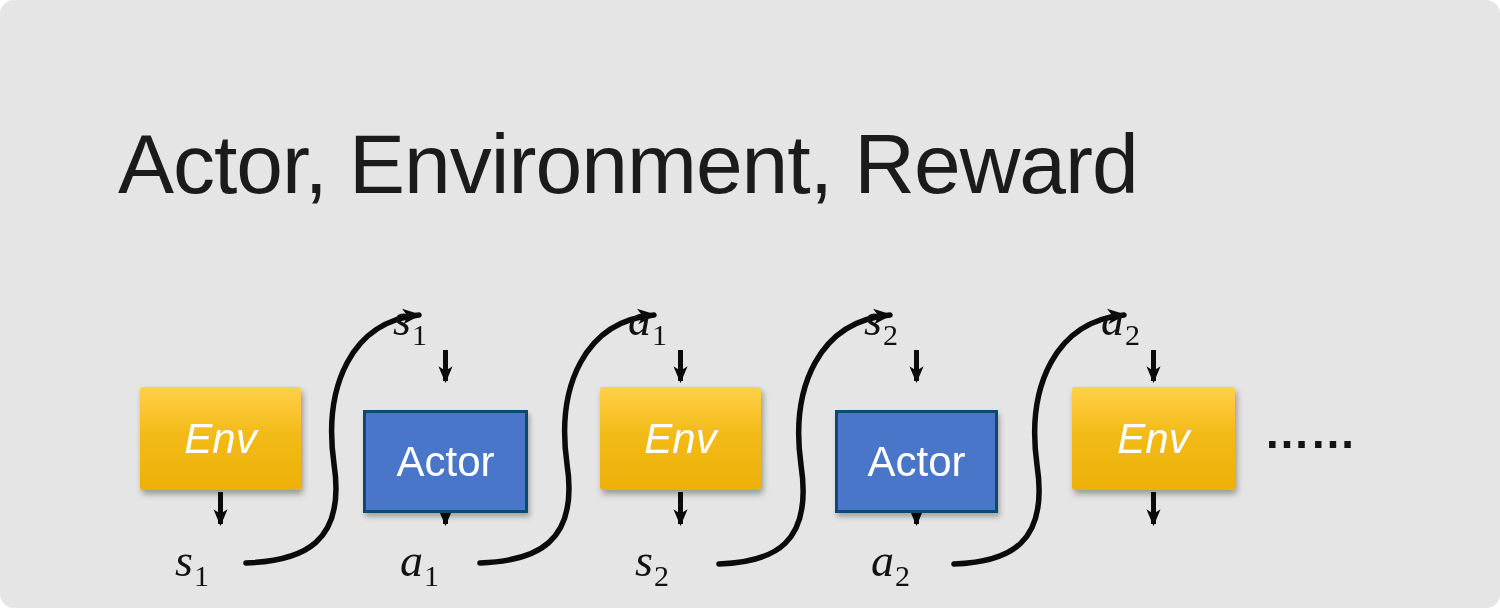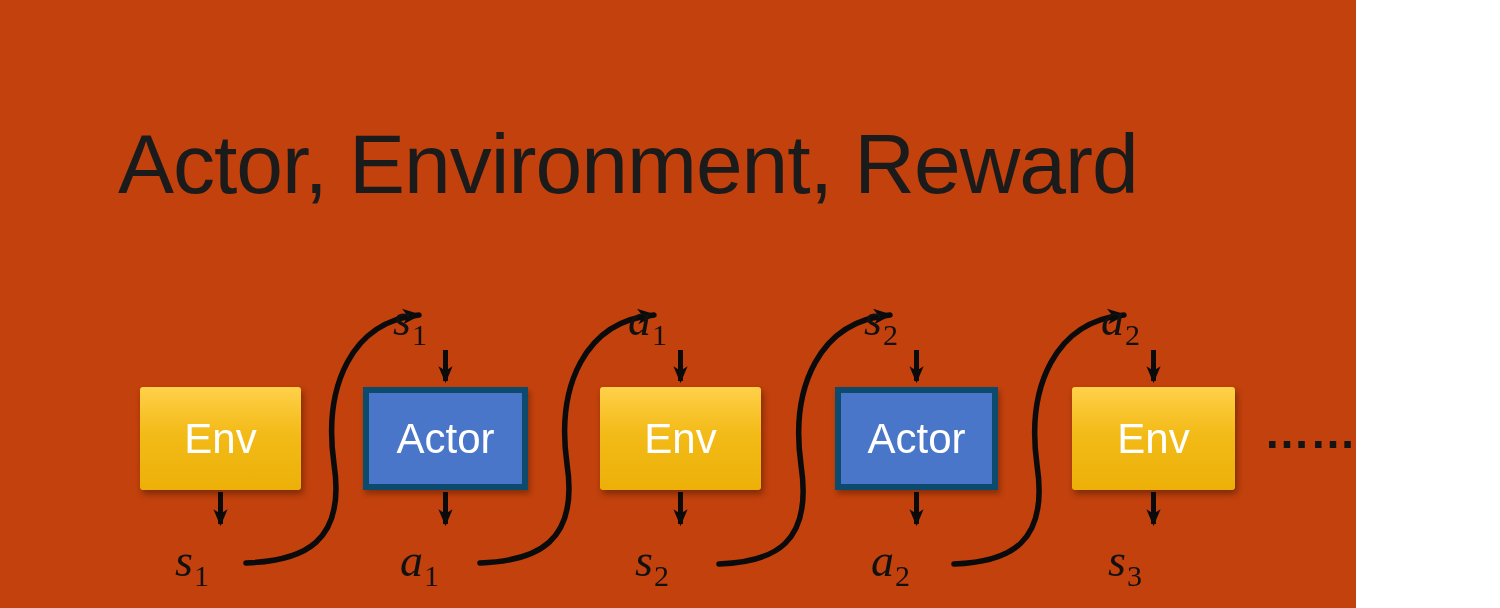--- a/index.html
+++ b/index.html
@@ -3,24 +3,25 @@
 <meta charset="utf-8">
 <style>
   html, body {
     margin: 0;
     padding: 0;
     background: #ffffff;
     font-family: "Liberation Sans", sans-serif;
   }
   #slide {
     position: relative;
-    width: 1356px;
+    width: 1500px;
     height: 608px;
-    background: #c2410c;
+    background: #e5e5e5;
     overflow: hidden;
+    border-radius: 14px;
   }
   .title {
     position: absolute;
     left: 118px;
     top: 116px;
     font-size: 84px;
     font-weight: 300;
     letter-spacing: -1px;
     color: #1b1b1b;
     white-space: nowrap;
@@ -33,25 +34,27 @@
     align-items: center;
     justify-content: center;
     color: #ffffff;
     font-size: 42px;
     box-sizing: border-box;
   }
   .box.env {
     background: linear-gradient(180deg, #FFD04A 0%, #F3BB18 45%, #ECB008 100%);
     border-radius: 3px;
     box-shadow: 2px 4px 6px rgba(0,0,0,0.35);
+    font-style: italic;
   }
   .box.actor {
     background: #4A76C9;
-    border: 6px solid #0c4a6e;
+    border: 3px solid #0c4a6e;
     box-shadow: 2px 4px 5px rgba(0,0,0,0.28);
+    margin-top: 23px;
   }
   .mlabel {
     position: absolute;
     width: 110px;
     height: 52px;
     line-height: 52px;
     text-align: left;
     color: #111111;
     white-space: nowrap;
   }
@@ -149,19 +152,16 @@
   </div>
   <div class="mlabel" style="left:400px; top:535px;">
     <span class="mbase">a</span><span class="msub">1</span>
   </div>
   <div class="mlabel" style="left:635px; top:535px;">
     <span class="mbase">s</span><span class="msub">2</span>
   </div>
   <div class="mlabel" style="left:871px; top:535px;">
     <span class="mbase">a</span><span class="msub">2</span>
   </div>
-  <div class="mlabel" style="left:1108px; top:535px;">
-    <span class="mbase">s</span><span class="msub">3</span>
-  </div>
 
   <div class="ellipsis">……</div>
 
 </div>
 
 </body></html>

